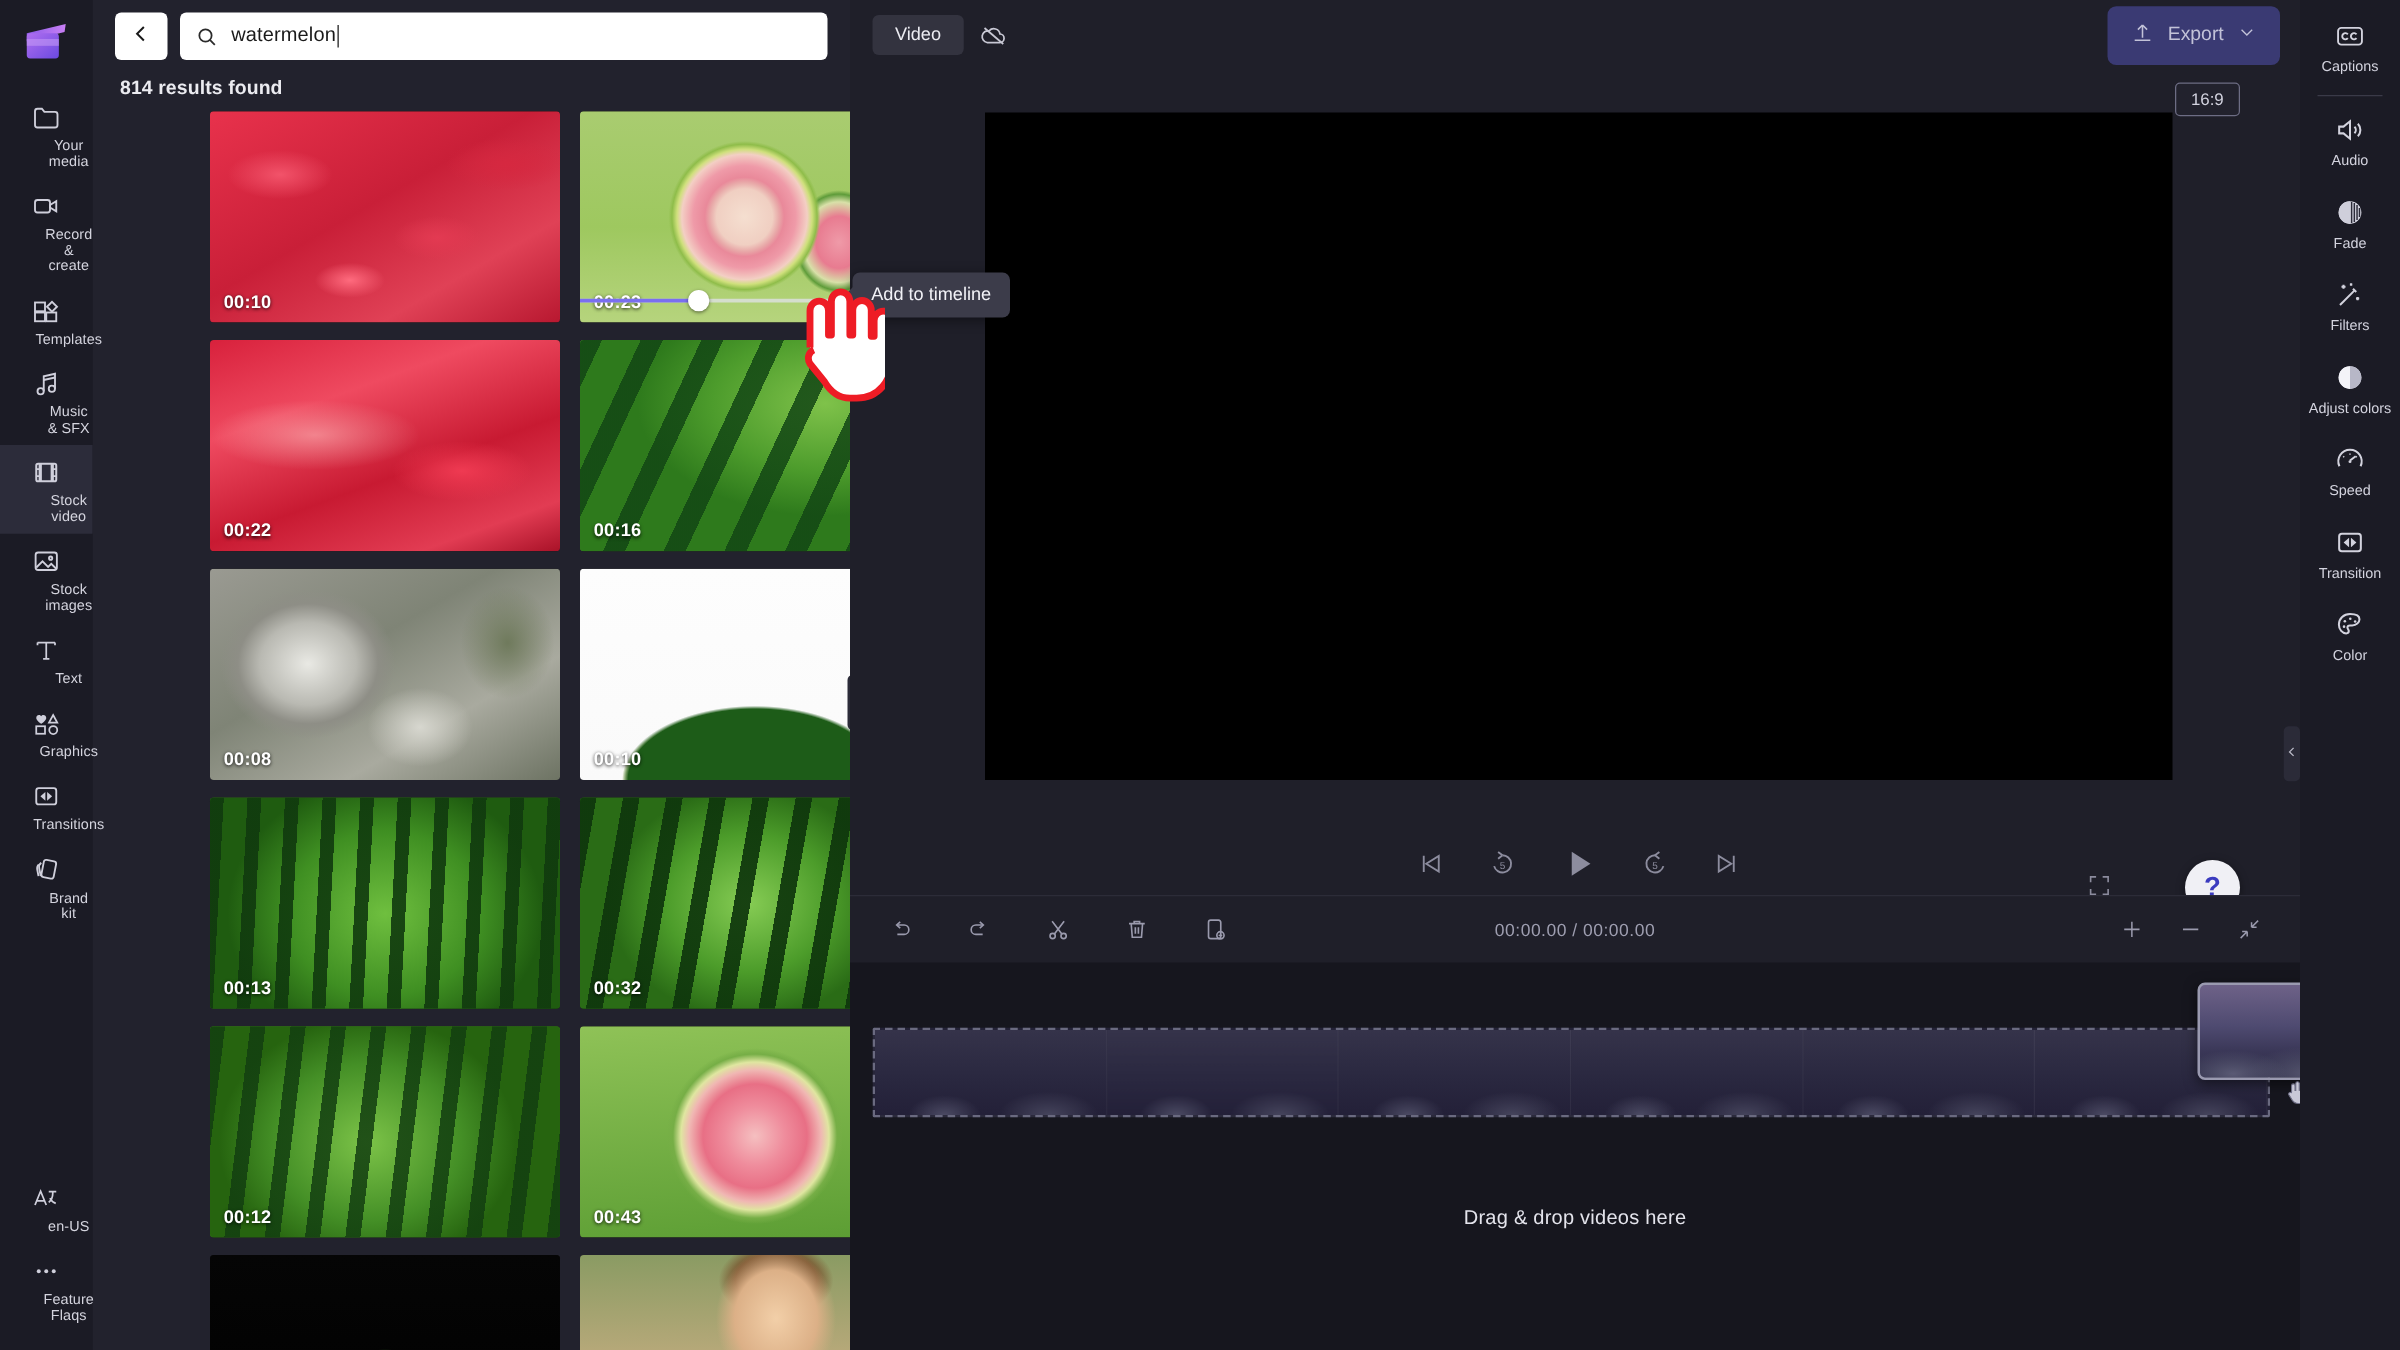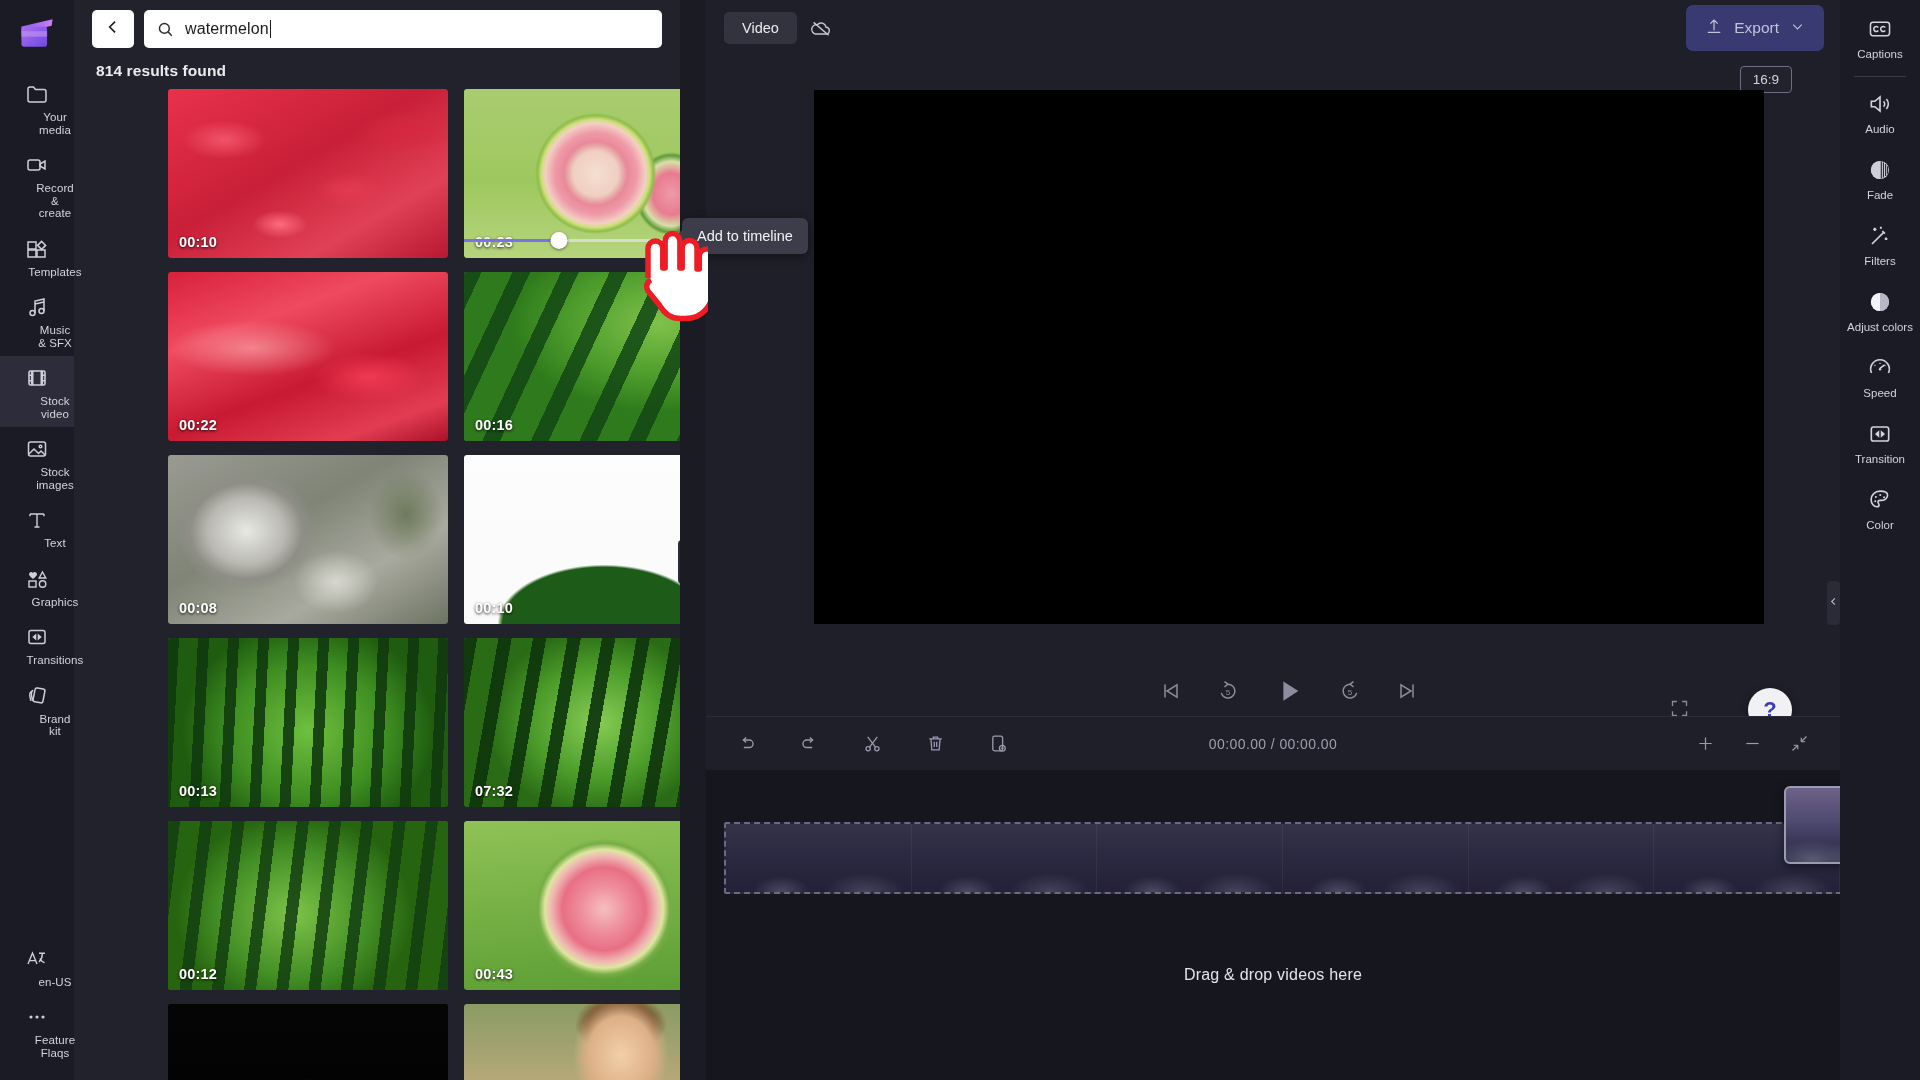--- a/index.html
+++ b/index.html
@@ -167,21 +167,21 @@
       radial-gradient(ellipse 75px 44px at 55% 92%, #f2627b 0%, #e8496a 70%, rgba(232,73,106,0) 90%),
       linear-gradient(180deg, #8a9b63 0%, #b8a97a 48%, #cbb98c 100%);
   }
   .panel-collapse {
     position: absolute; right: -11px; top: 540px; width: 13px; height: 44px;
     background: #2b2b38; border-radius: 4px; display: flex; align-items: center;
     justify-content: center; color: #b9b9c6; font-size: 12px; z-index: 9;
   }
 
   
-  .main { flex: 1 1 auto; display: flex; flex-direction: column; background: #1f1f29; position: relative; margin-left: 26px; }
+  .main { flex: 1 1 auto; display: flex; flex-direction: column; background: #1f1f29; position: relative; }
   .topbar {
     height: 56px; display: flex; align-items: center; padding: 0 16px 0 18px; gap: 12px;
     background: #1f1f29;
   }
   .chip-video {
     background: #33333f; color: #ececf2; font-size: 14.5px; border-radius: 5px;
     padding: 8px 18px; cursor: pointer;
   }
   .cloud-off { color: #c8c8d4; display: flex; align-items: center; cursor: pointer; }
   .top-spacer { flex: 1 1 auto; }
@@ -518,21 +518,21 @@
           <div class="dur">00:10</div>
         </div>
 
         <div class="thumb">
           <div class="img im-melon-dark"></div>
           <div class="dur">00:13</div>
         </div>
 
         <div class="thumb">
           <div class="img im-melon-stripe"></div>
-          <div class="dur">07:32</div>
+          <div class="dur">00:32</div>
         </div>
 
         <div class="thumb">
           <div class="img im-melon-field"></div>
           <div class="dur">00:12</div>
         </div>
 
         <div class="thumb">
           <div class="img im-melon-flesh2"></div>
           <div class="dur">00:43</div>

